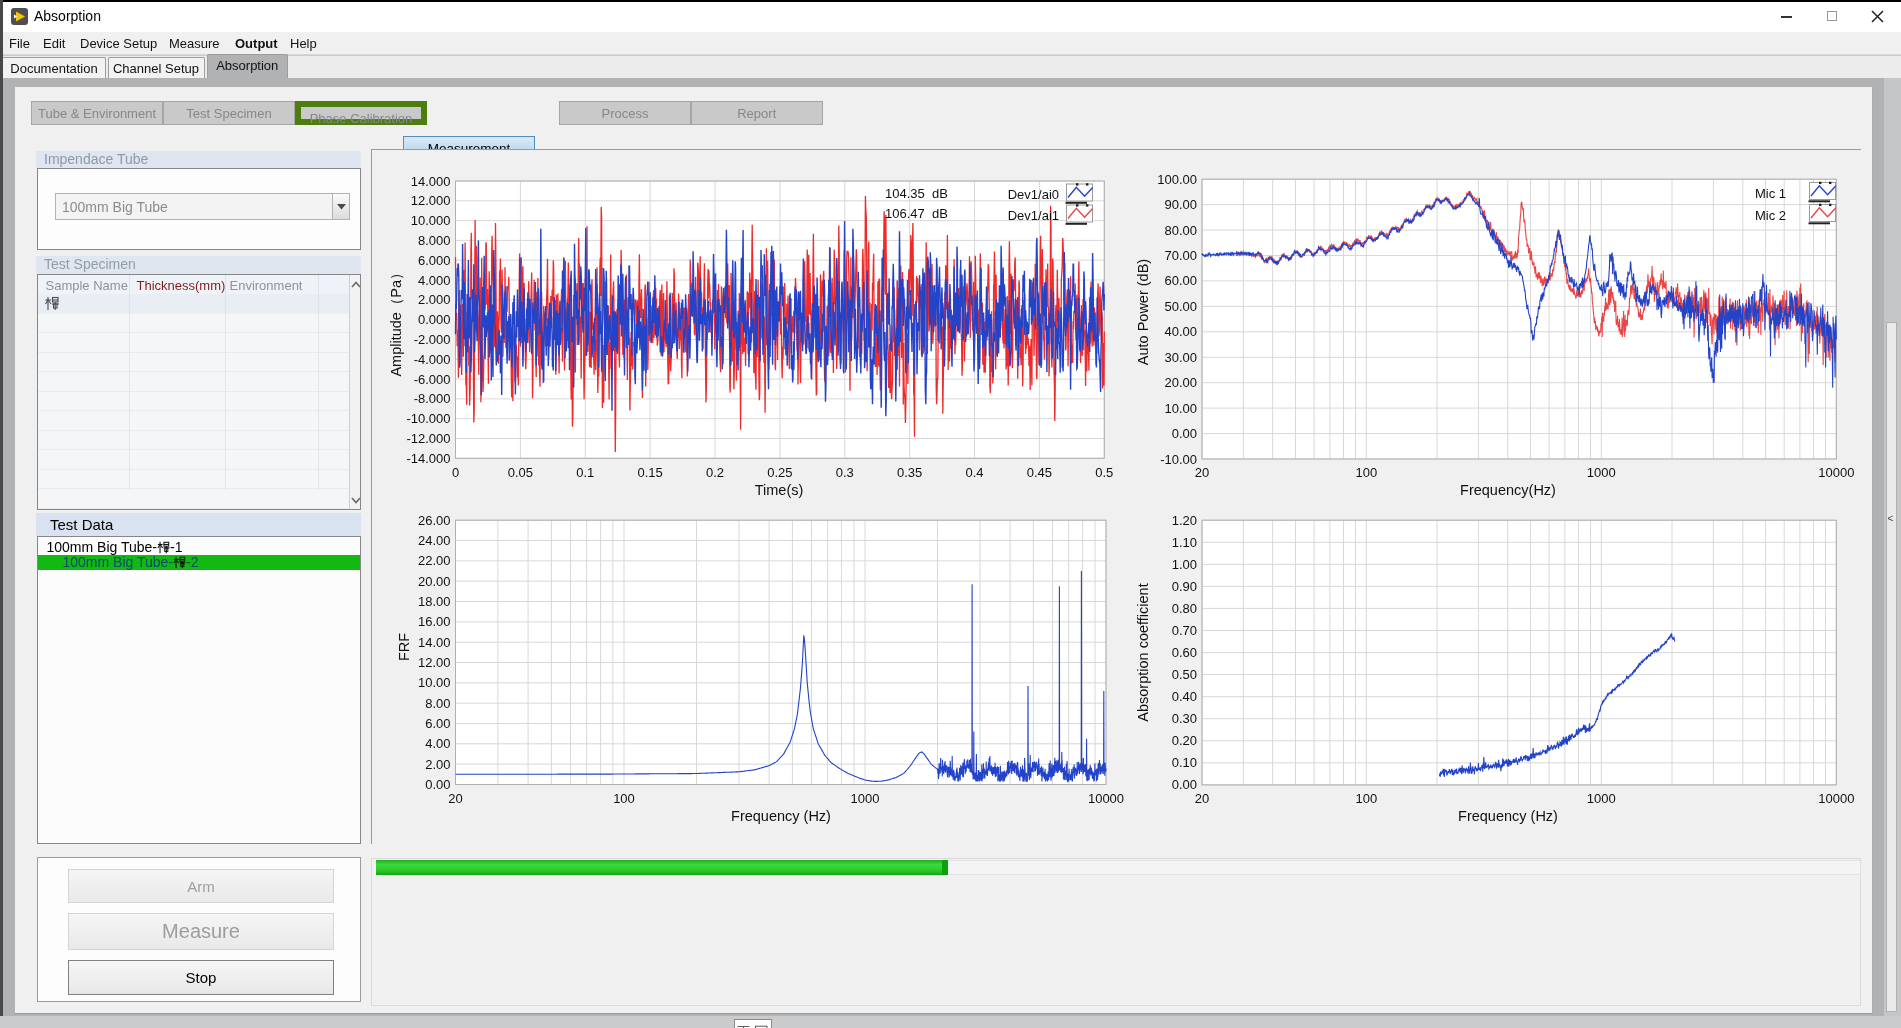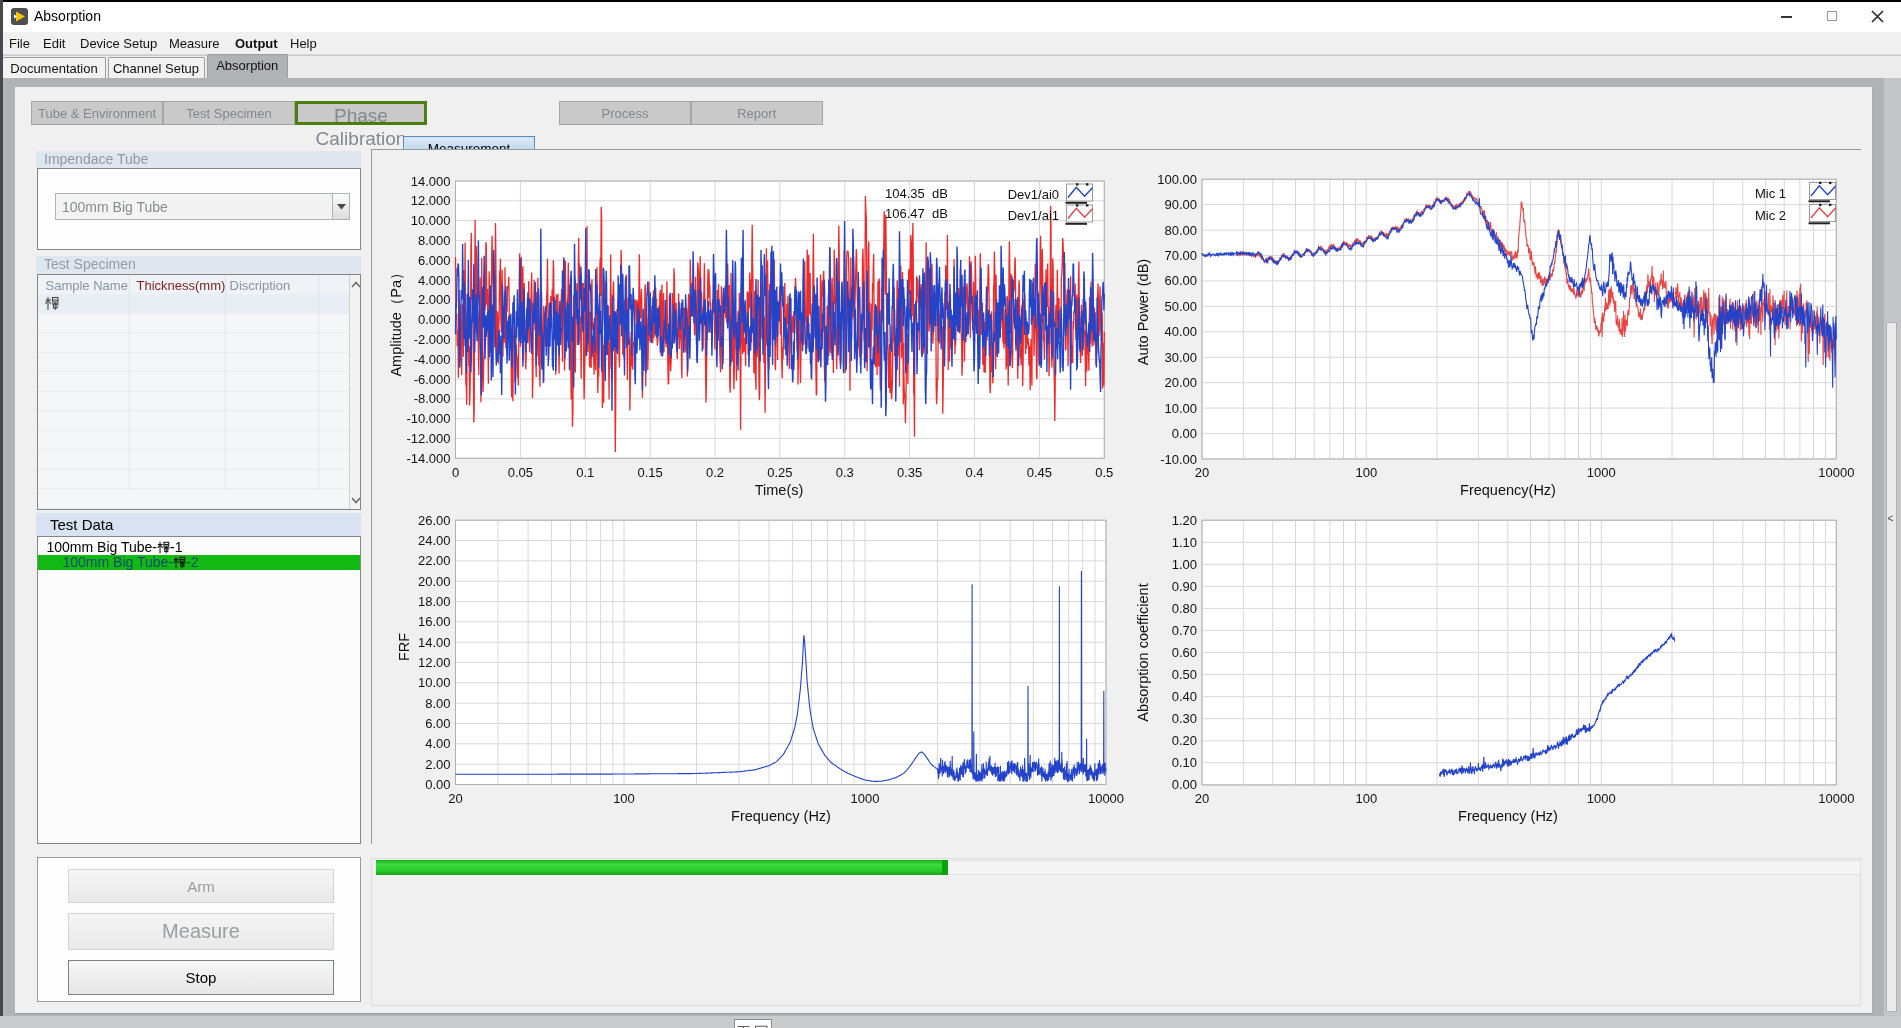--- a/index.html
+++ b/index.html
@@ -45,21 +45,21 @@
 <div class="abs" style="left:0;top:0;width:2.5px;height:1028px;background:#48484a;"></div>
 
 <div class="abs" style="left:14.5px;top:87px;width:1858px;height:926.5px;background:#f0f0f1;border-right:1px solid #aaacae;border-bottom:1px solid #98999b;"></div>
 
 <div class="abs" style="left:1884px;top:78px;width:17px;height:938px;background:#c4c6c8;"></div>
 <div class="abs" style="left:1885.5px;top:322px;width:11.5px;height:690px;background:#eaeaea;border:1px solid #b0b0b0;"></div>
 <div class="abs" style="left:1887.5px;top:513px;width:9px;font-size:10px;color:#444;">&lt;</div>
 
 <div class="abs" style="left:31px;top:101px;width:132px;height:24px;background:#c9c9c9;border:1px solid #a5a5a5;font-size:13px;color:#85878a;text-align:center;line-height:23px;">Tube &amp; Environment</div>
 <div class="abs" style="left:163px;top:101px;width:132px;height:24px;background:#c9c9c9;border:1px solid #a5a5a5;font-size:13px;color:#85878a;text-align:center;line-height:23px;">Test Specimen</div>
-<div class="abs" style="left:295px;top:101px;width:132px;height:24px;background:#c9c9c9;border:3px solid #4d7c0f;font-size:19px;color:#85878a;text-align:center;line-height:23px;">Phase Calibration</div>
+<div class="abs" style="left:295px;top:101px;width:132px;height:24px;background:#c9c9c9;border:6px solid #4d7c0f;font-size:13px;color:#85878a;text-align:center;line-height:23px;">Phase Calibration</div>
 <div class="abs" style="left:403px;top:101px;width:132px;height:16px;background:linear-gradient(#dcE9f6,#bcd8ef);border:1px solid #5a8cba;box-shadow:inset 0 0 0 1px #cfe4f5;font-size:13.5px;color:#000;text-align:center;line-height:23px;margin-top:35px;">Measurement</div>
 <div class="abs" style="left:559px;top:101px;width:132px;height:24px;background:#c9c9c9;border:1px solid #a5a5a5;font-size:13px;color:#85878a;text-align:center;line-height:23px;">Process</div>
 <div class="abs" style="left:691px;top:101px;width:131.5px;height:24px;background:#c9c9c9;border:1px solid #a5a5a5;font-size:13px;color:#85878a;text-align:center;line-height:23px;">Report</div>
 
 <div class="abs" style="left:36px;top:150.5px;width:325px;height:17.5px;background:#dfe6ef;font-size:14px;color:#8f99a6;padding-left:8px;line-height:17px;">Impendace Tube</div>
 <div class="abs" style="left:36.5px;top:168px;width:324px;height:81.5px;background:#fdfdfe;border:1px solid #848688;"></div>
 <div class="abs" style="left:55px;top:193px;width:294.5px;height:27px;background:#f3f3f3;border:1px solid #b0b3b6;">
   <span class="abs" style="left:6px;top:5px;font-size:14px;color:#898b8e;">100mm Big Tube</span>
   <div class="abs" style="right:0;top:0;width:17px;height:25px;border-left:1px solid #b0b3b6;background:linear-gradient(#fbfbfb,#dcdcdc);">
     <svg width="17" height="25">
@@ -67,21 +67,21 @@
       </svg>
   </div>
 </div>
 
 <div class="abs" style="left:36px;top:256px;width:325px;height:17.5px;background:#dfe6ef;font-size:14px;color:#929ca8;padding-left:8px;line-height:17px;">Test Specimen</div>
 <div class="abs" style="left:36.5px;top:273.5px;width:324px;height:236.5px;background:#f4f5f6;border:1px solid #848688;overflow:hidden;">
 
   <div class="abs" style="left:0;top:0;width:311px;height:19.5px;background:#eff2f6;"></div>
   <span class="abs" style="left:8px;top:3px;font-size:13px;color:#8a939e;">Sample Name</span>
   <span class="abs" style="left:99px;top:3px;font-size:13px;color:#7f1d1d;">Thickness(mm)</span>
-  <span class="abs" style="left:192px;top:3px;font-size:13px;color:#8a939e;">Discription</span>
+  <span class="abs" style="left:192px;top:3px;font-size:13px;color:#8a939e;">Environment</span>
 
   <div class="abs" style="left:0;top:19.5px;width:311px;height:19.5px;background:#e9eef5;"></div>
   <svg class="abs" style="left:7px;top:21.5px;" width="14" height="15" viewBox="0 0 14 15">
     <g stroke="#4a4a4a" stroke-width="1.1" fill="none">
       <line x1="3" y1="1" x2="3" y2="14"></line>
         <line x1="0.5" y1="4" x2="6" y2="4"></line>
       <line x1="3" y1="4" x2="0.5" y2="8"></line>
         <line x1="3" y1="4" x2="6" y2="8"></line>
       <rect x="7.5" y="1.5" width="5.5" height="4.5"></rect>
       <line x1="7.5" y1="4" x2="13" y2="4"></line>

